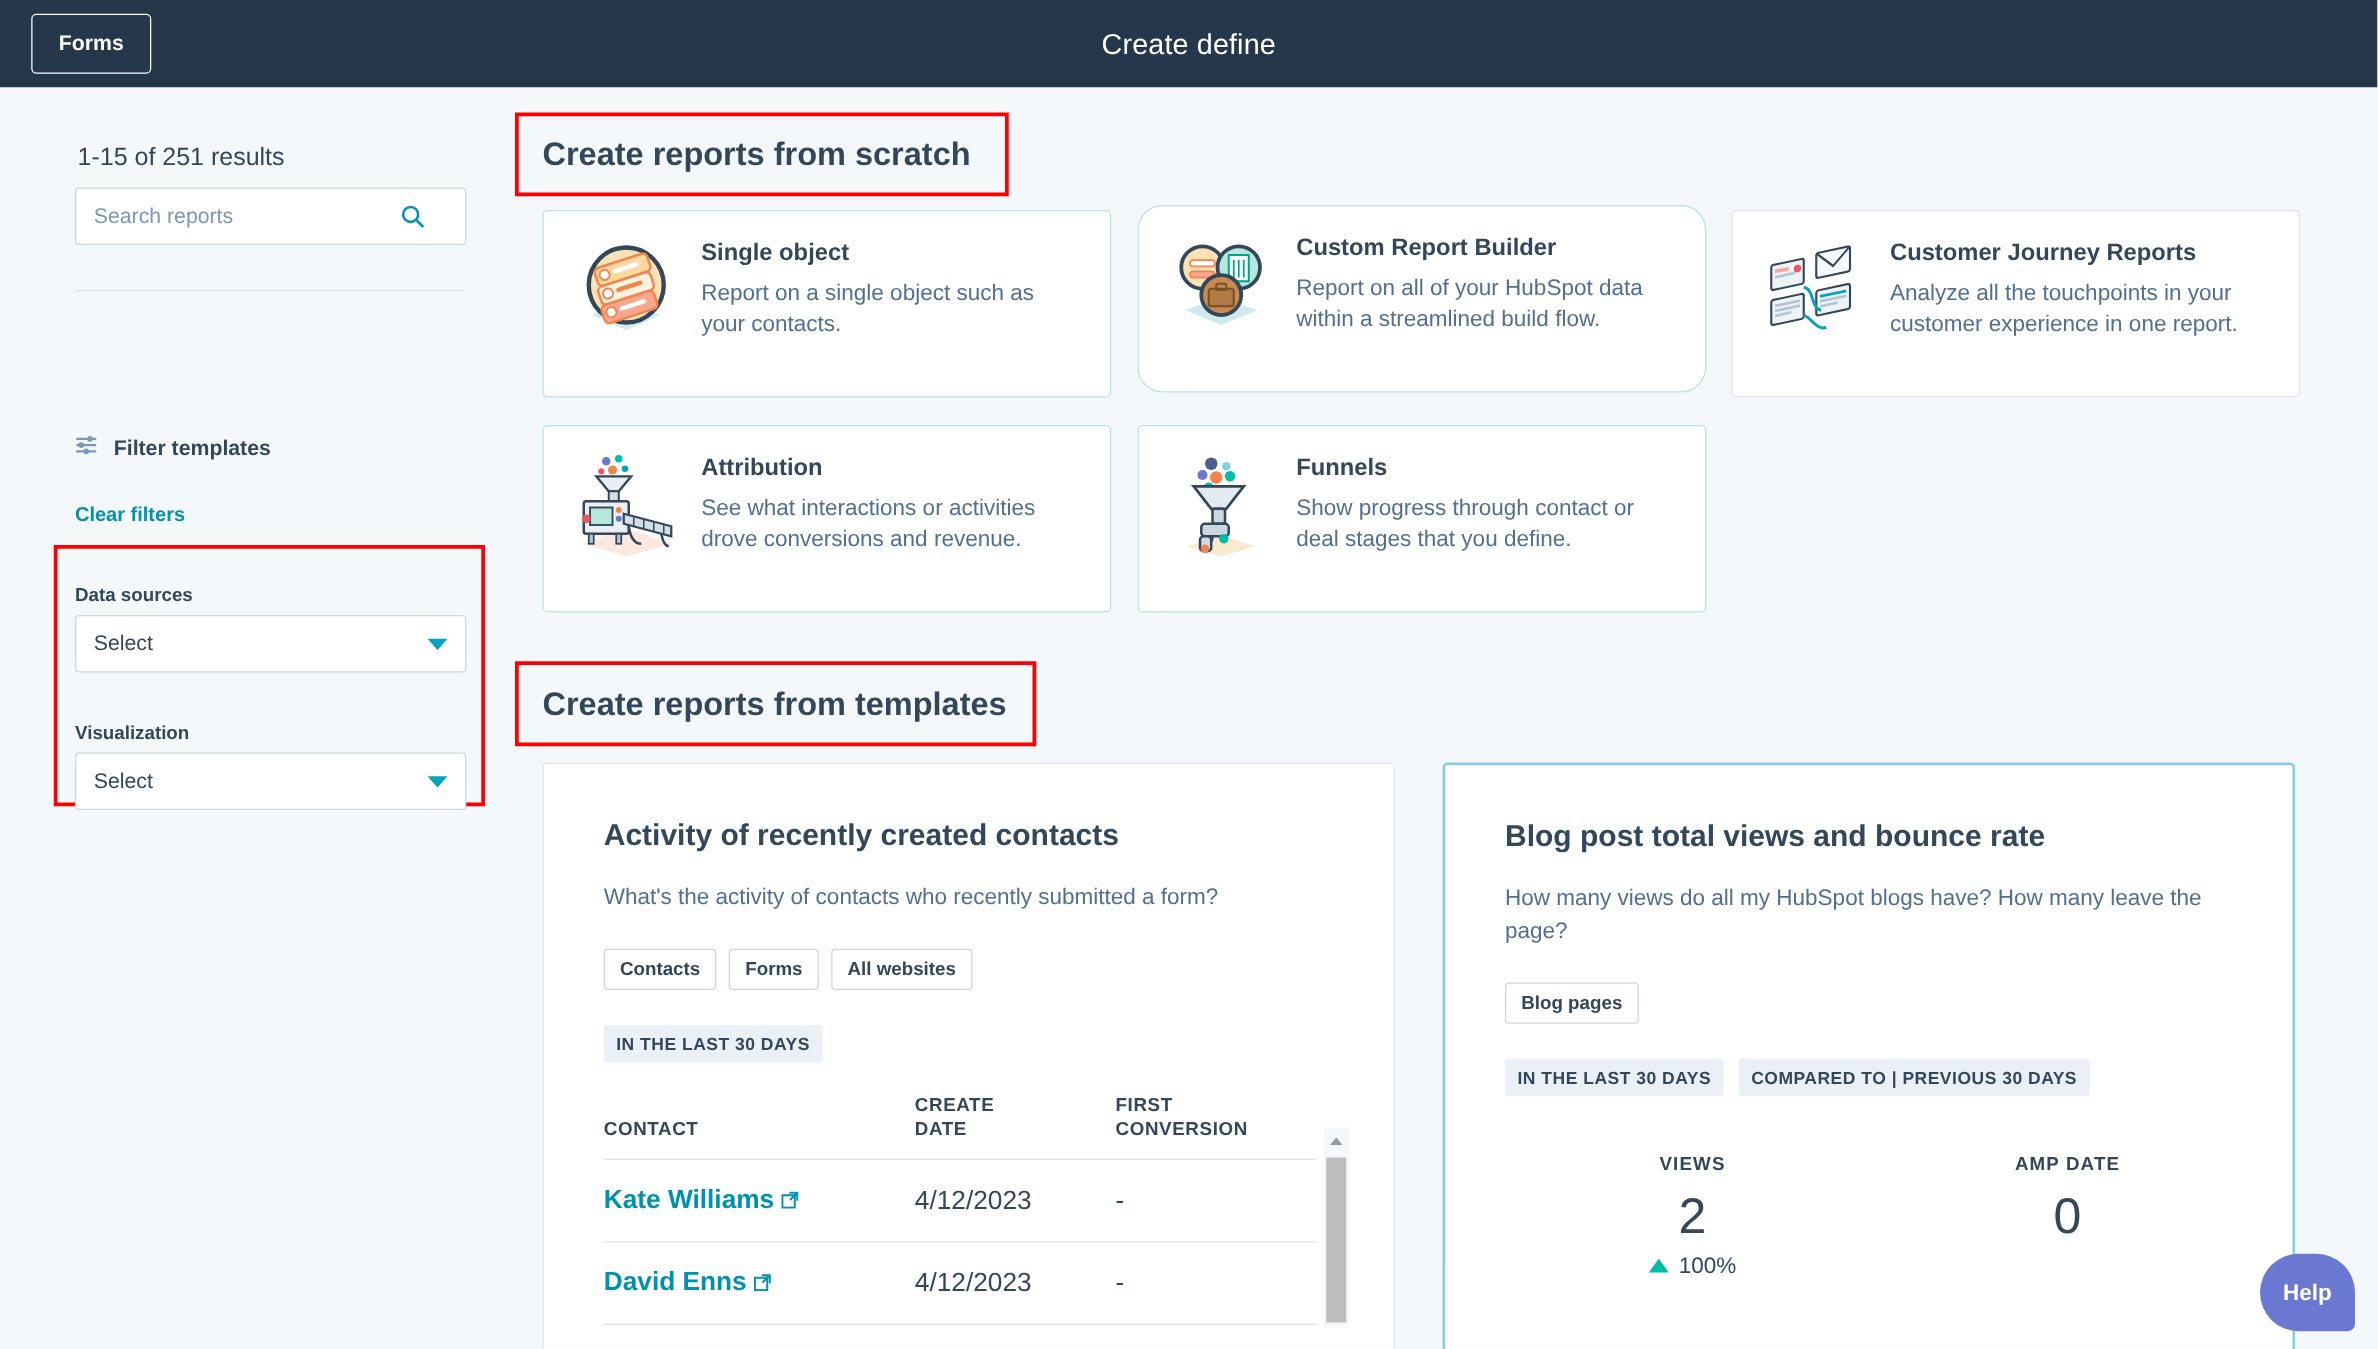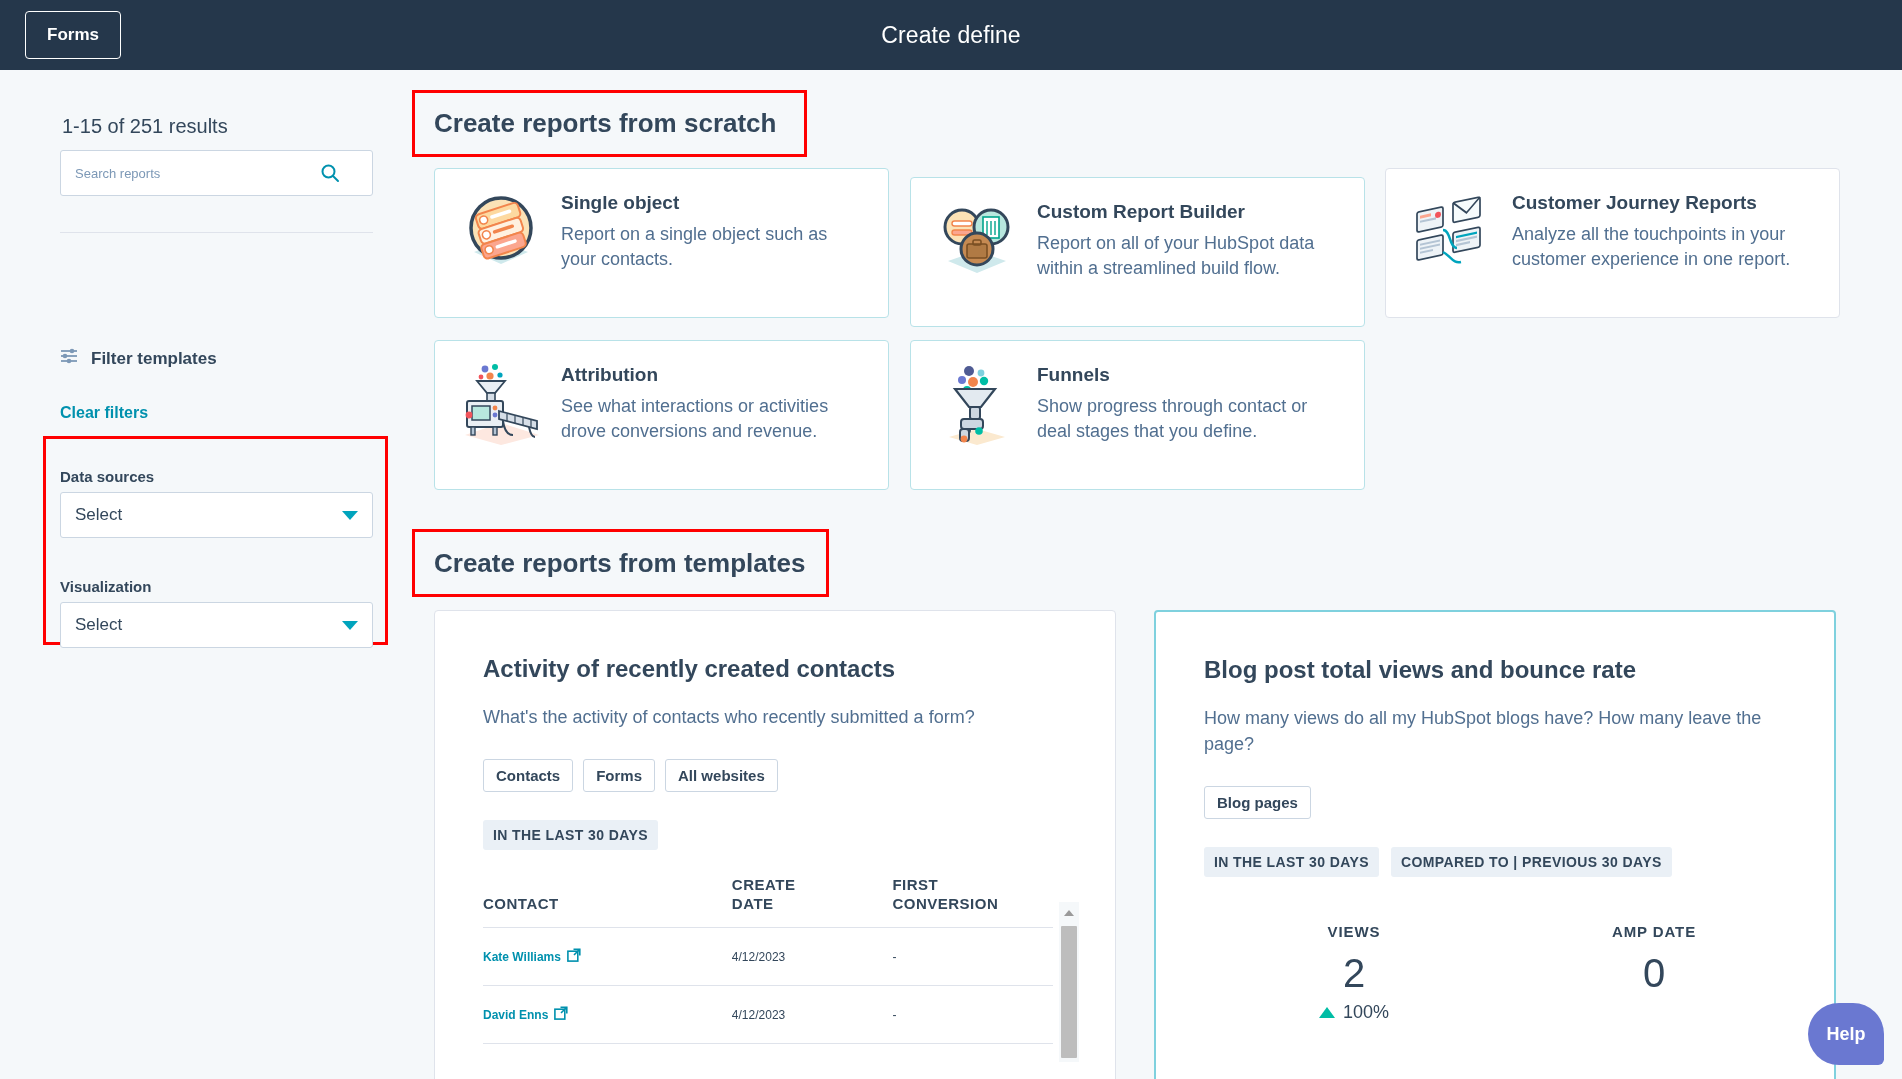--- a/index.html
+++ b/index.html
@@ -64,21 +64,21 @@
   .search-wrap {
     position: absolute; left: 60px; top: 80px;
     width: 313px; height: 46px;
     background: #ffffff;
     border: 1px solid #cbd6e2;
     border-radius: 3px;
     display: flex; align-items: center;
   }
   .search-input {
     border: none; outline: none; background: transparent;
-    font-size: 13px; color: #737373;
+    font-size: 17px; color: #737373;
     padding-left: 14px;
     width: 255px; height: 42px;
     font-family: "Liberation Sans", sans-serif;
   }
   .search-input::placeholder { color: #7c98b6; }
   .search-icon {
     width: 28px; height: 28px;
     display: flex; align-items: center; justify-content: center;
     cursor: pointer;
   }
@@ -221,21 +221,21 @@
   table.tpl-table th {
     text-align: left;
     font-size: 15px; font-weight: 700; color: #33475b;
     letter-spacing: 0.5px;
     padding: 0 8px 14px 0;
     vertical-align: bottom;
     line-height: 1.25;
     border-bottom: 1px solid #dfe3eb;
   }
   table.tpl-table td {
-    font-size: 12px; color: #33475b;
+    font-size: 21px; color: #33475b;
     padding: 20px 8px 20px 0;
     border-bottom: 1px solid #dfe3eb;
   }
   td.contact-cell a {
     color: #0091ae; font-weight: 700; text-decoration: none;
     cursor: pointer;
   }
   .ext-icon { display: inline-block; margin-left: 6px; vertical-align: -1px; }
 
   .tbl-scroll {
@@ -378,21 +378,21 @@
             <rect x="32" y="53" width="22" height="3.5" rx="1.7" fill="#fff"></rect>
           </g>
         </svg>
       </div>
       <div class="sc-body">
         <div class="sc-title">Single object</div>
         <div class="sc-desc" style="max-width:300px;">Report on a single object such as your contacts.</div>
       </div>
     </div>
 
-    <div class="scratch-card" style="left:510px; top:107px; width:455px; height:150px;">
+    <div class="scratch-card" style="left:510px; top:94px; width:455px; height:150px;border-radius:20px;">
       <div class="sc-icon">
         <svg width="86" height="86" viewBox="0 0 86 86">
           <polygon points="14,62 43,52 72,62 43,74" fill="#cfe9ec"></polygon>
           <circle cx="28" cy="28" r="17" fill="#fbe2b6" stroke="#33475b" stroke-width="3"></circle>
           <rect x="18" y="22" width="20" height="5" rx="2.5" fill="#fff" stroke="#f2854c" stroke-width="1.4"></rect>
           <rect x="18" y="31" width="20" height="5" rx="2.5" fill="#fba68f" stroke="#f2854c" stroke-width="1.4"></rect>
           <circle cx="57" cy="28" r="17" fill="#b8e7de" stroke="#33475b" stroke-width="3"></circle>
           <rect x="49" y="18" width="16" height="21" fill="#fff" stroke="#00a38c" stroke-width="1.6"></rect>
           <line x1="53" y1="22" x2="53" y2="36" stroke="#00a38c" stroke-width="1.4"></line>
           <line x1="57" y1="22" x2="57" y2="36" stroke="#00a38c" stroke-width="1.4"></line>

